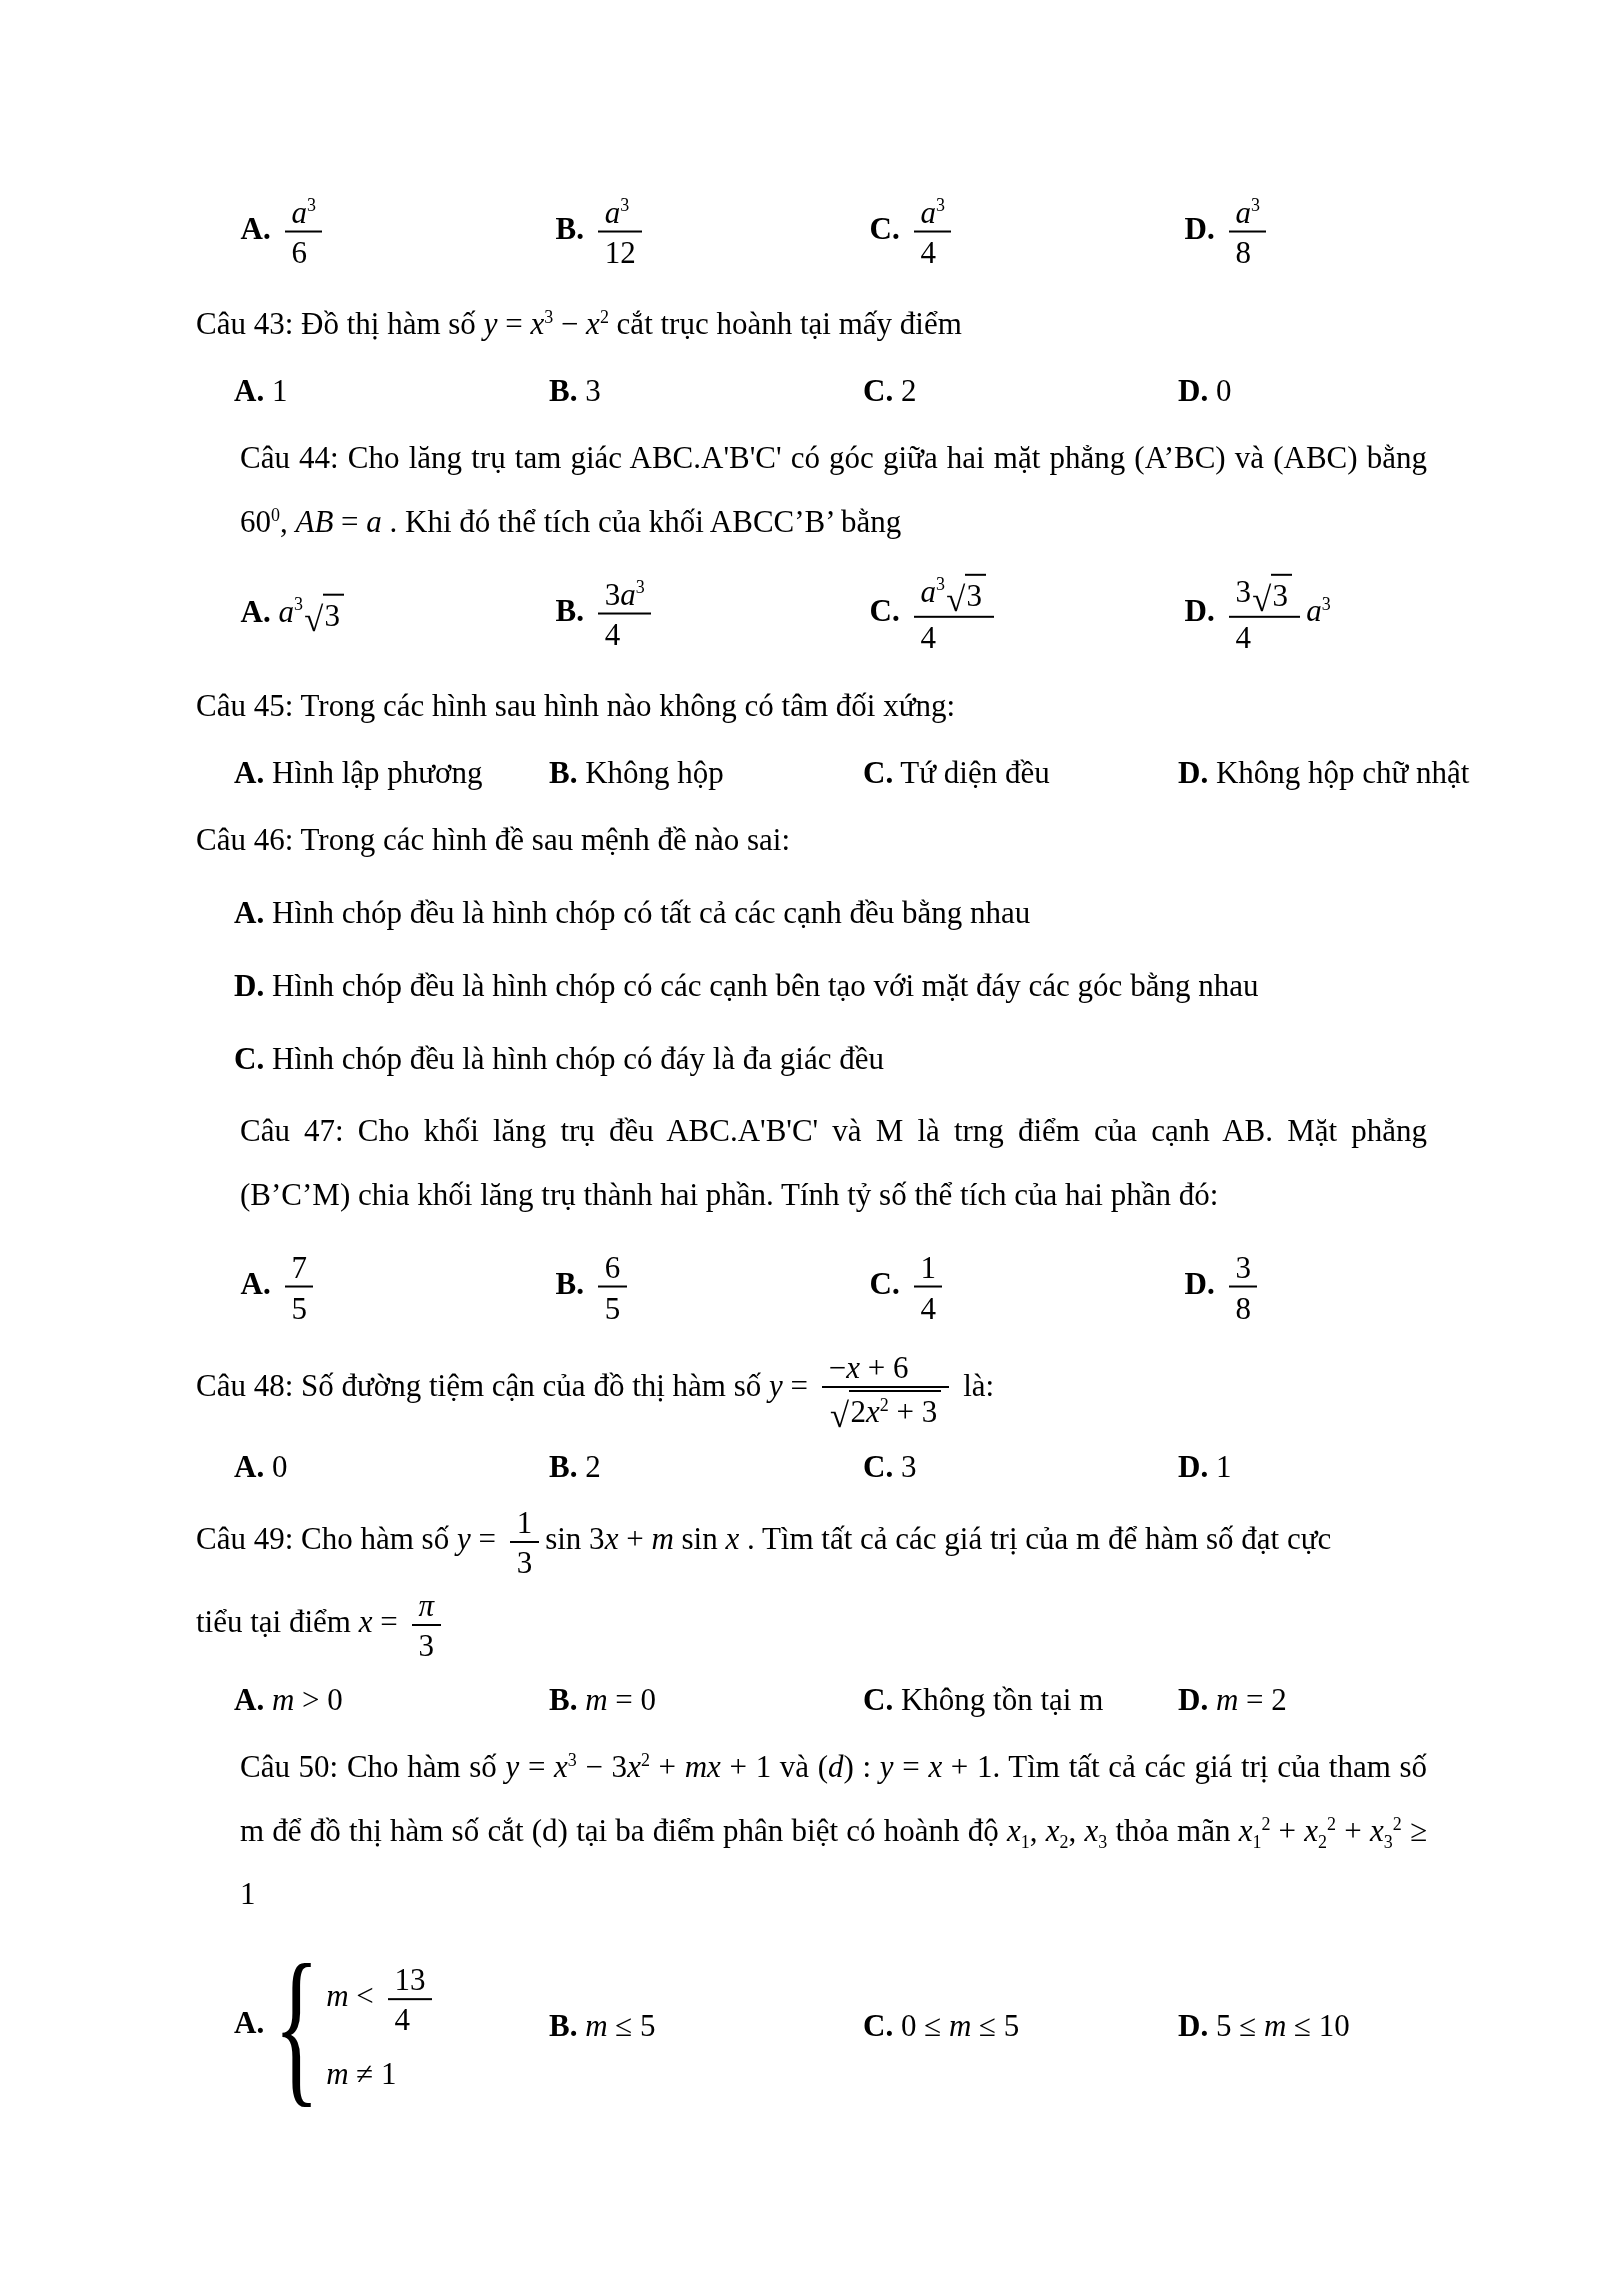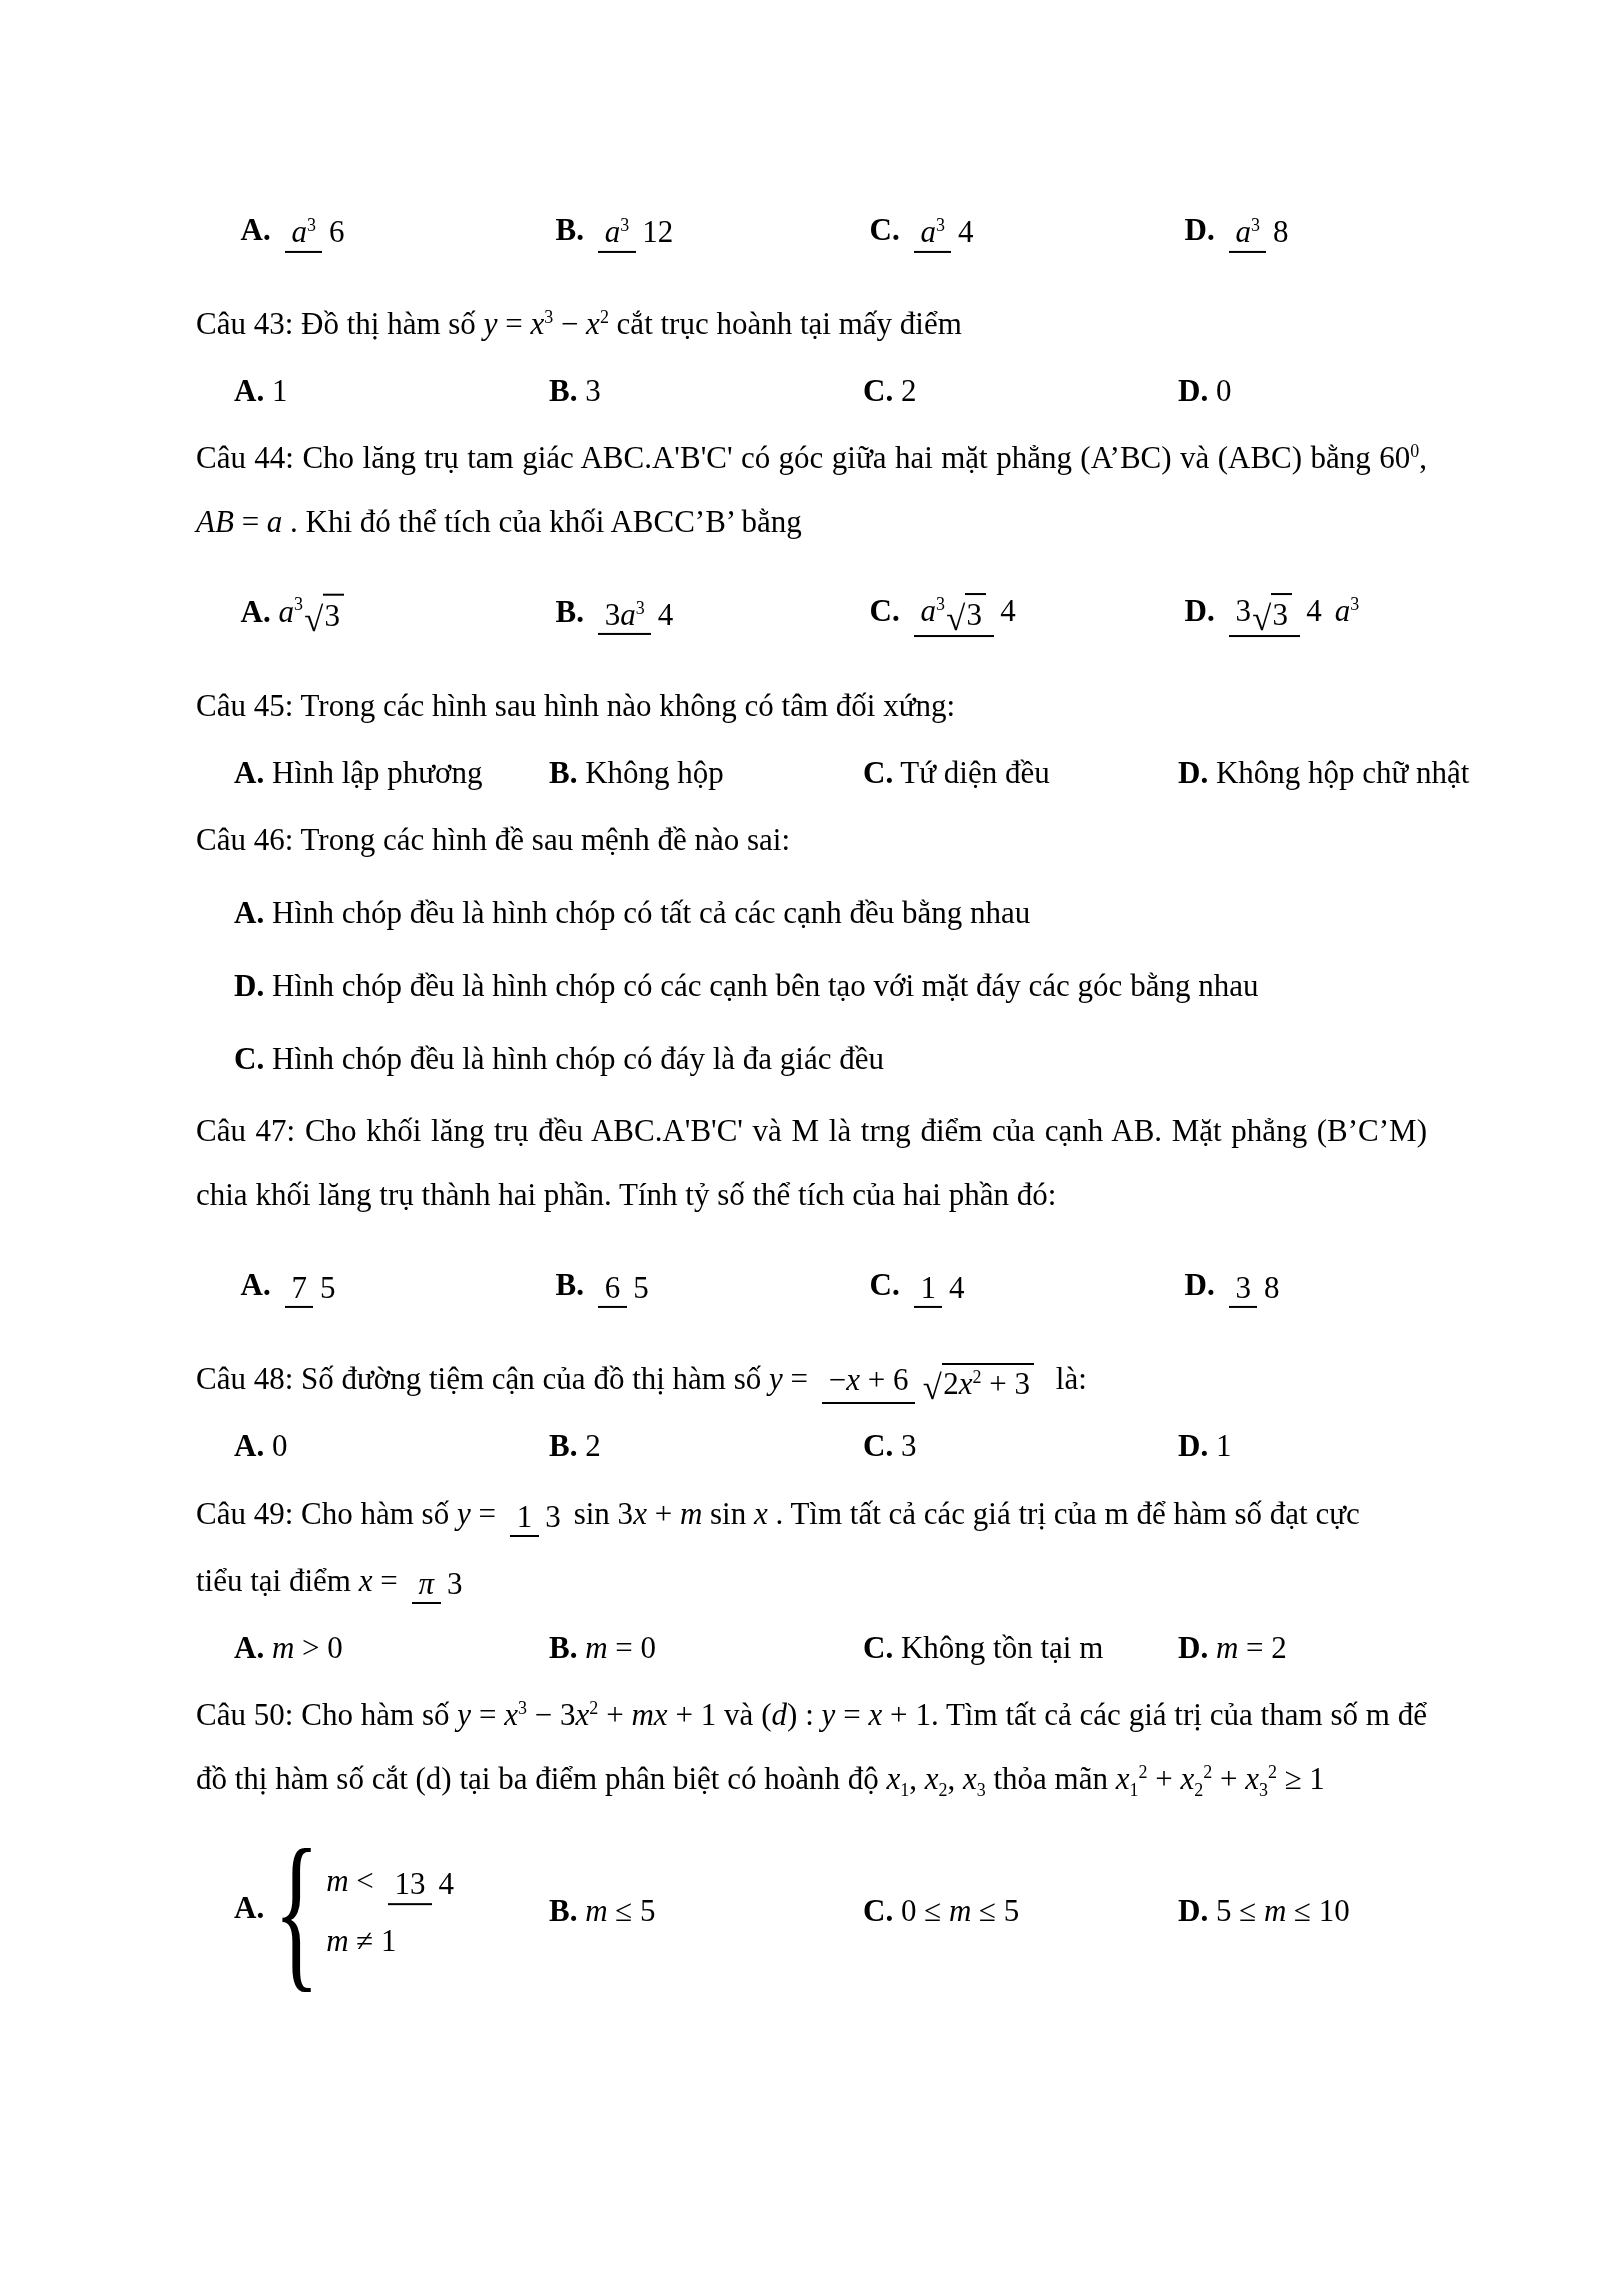--- a/index.html
+++ b/index.html
@@ -9,41 +9,41 @@
     font-family:"Liberation Serif",serif;
     font-size:31px;
   }
   .page{
     box-sizing:border-box;
     width:1623px;height:2295px;
     padding:175px 196px 0 196px;
   }
   
   .question{line-height:2.05;margin:3.9px 0;}
-  .justify{text-align:justify;}
+  .justify{text-align:justify;margin-left:44px;}
   .q-label{font-weight:normal;}
   .opt-label{font-weight:bold;}
   .run-italic{font-style:italic;}
   sup,sub{font-size:0.58em;line-height:0;}
   
   .options-row{position:relative;margin:3.9px 0;}
   .options-row.text{height:63px;}
   .options-row.frac{height:113px;}
   .options-row.sys{height:185px;}
   .option{
     position:absolute;top:50%;transform:translateY(-50%);
     white-space:nowrap;
   }
   .col0{left:38px}.col1{left:353px}.col2{left:667px}.col3{left:982px}
   
   .options-list{margin:0 0 6.5px 0;font-family:Liberation Serif, serif;}
   .options-list .option-line{display:block;margin:9.2px 0 9.2px 38px;line-height:2.05;}
   
   .frac{
-    display:inline-flex;flex-direction:row;
+    display:inline-flex;flex-direction:column;
     text-align:left;vertical-align:middle;
     margin:0 6.5px;line-height:1.2;
   }
   .frac .num{border-bottom:2.6px solid #000;padding:1.3px 6.5px 0 6.5px;}
   .frac .den{padding:1.3px 6.5px 0 6.5px;}
   
   .sqrt{display:inline-flex;align-items:stretch;vertical-align:middle;margin:0 1.3px;}
   .sqrt .rad{font-size:1.12em;line-height:1;align-self:flex-end;transform:translateY(2px);}
   .sqrt .sqrt-body{border-top:2.6px solid #000;line-height:1.25;padding:0.7px 3.9px 0 1.3px;}
   

